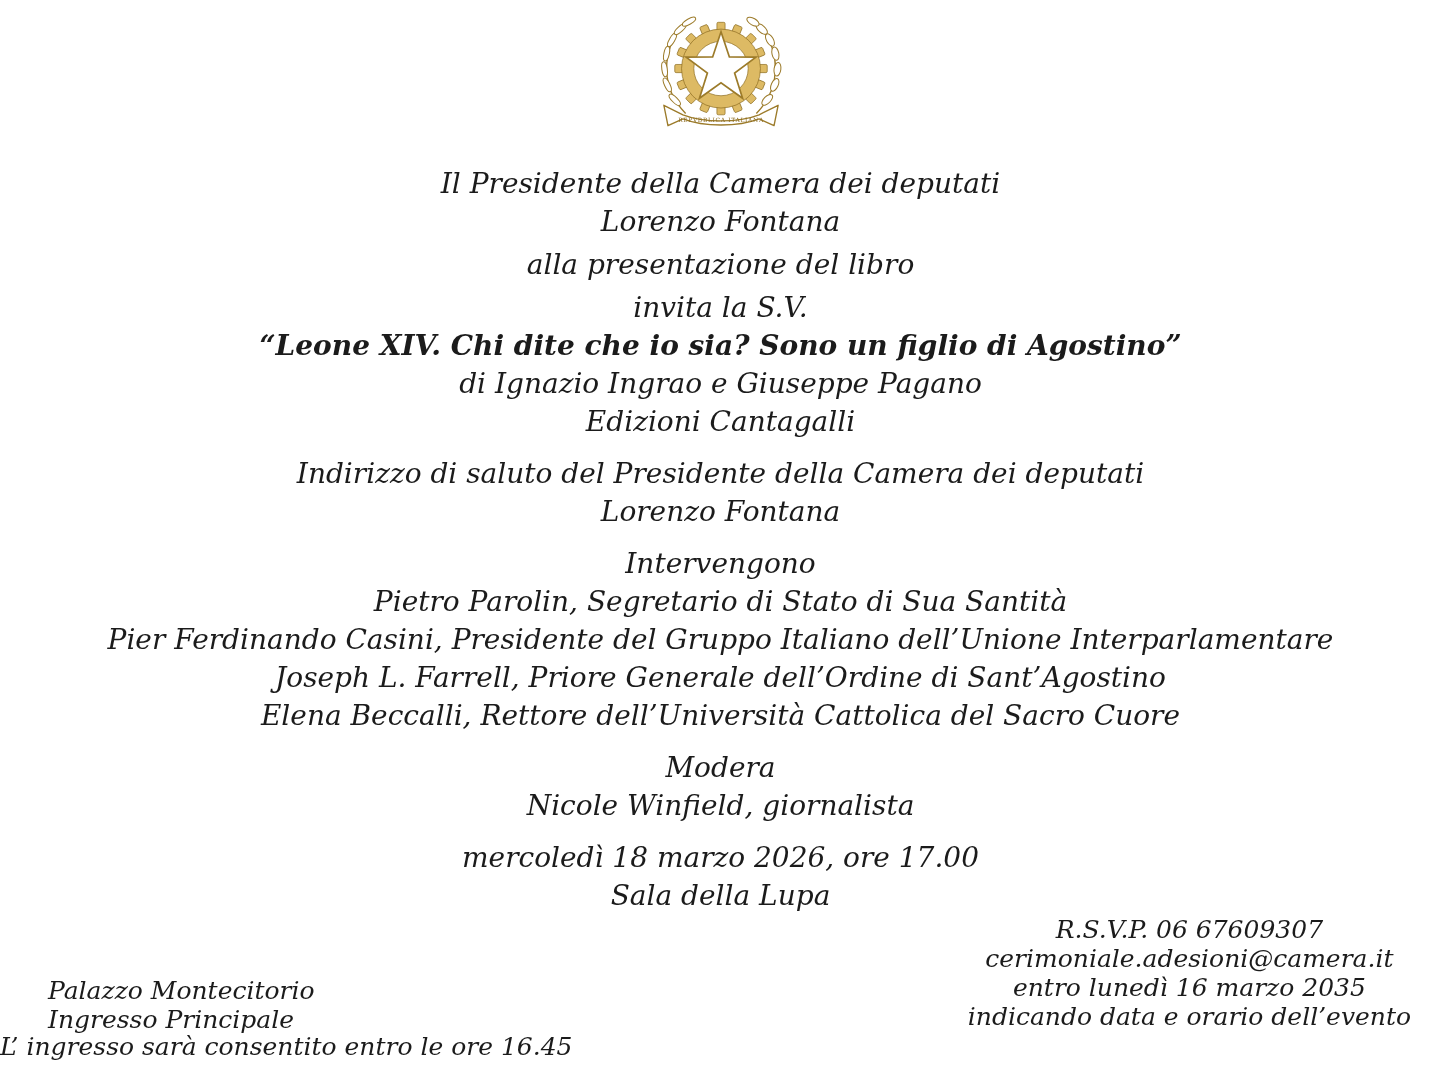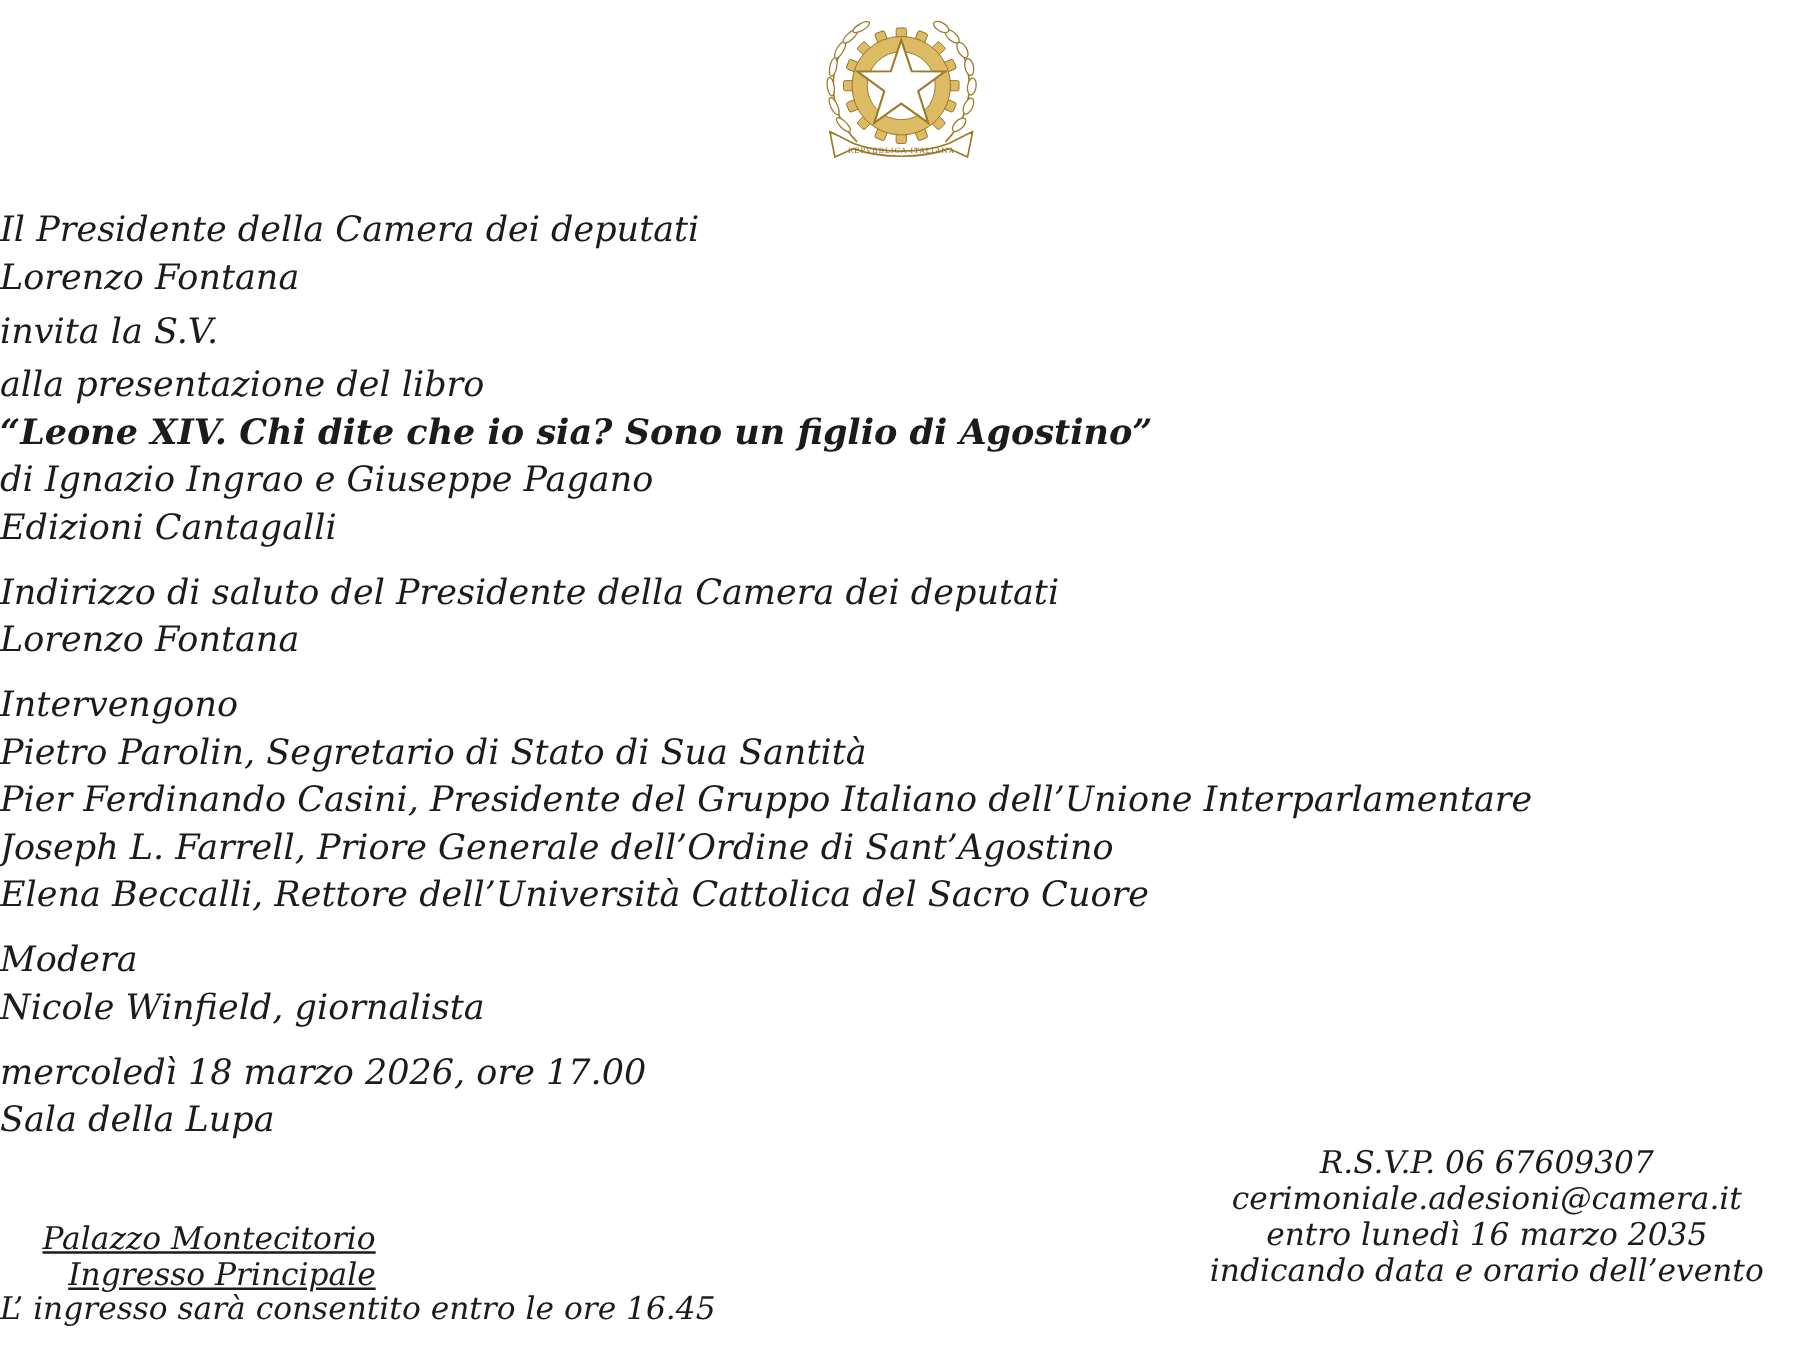--- a/index.html
+++ b/index.html
@@ -14,20 +14,21 @@
     overflow: hidden;
     font-family: "DejaVu Serif", "Liberation Serif", serif;
     font-style: italic;
     color: #1b1b1b;
   }
   .page {
     position: absolute;
     inset: 0;
   }
   .main {
+    text-align: center;
   }
   .emblem {
     display: block;
     margin: 6px auto 23px auto;
   }
   .main p {
     margin: 0;
     font-size: 28px;
     line-height: 38px;
     white-space: nowrap;
@@ -44,23 +45,22 @@
     line-height: 29px;
   }
   .corner p { margin: 0; white-space: nowrap; }
   .rsvp-block {
     top: 915px;
     right: 30px;
     text-align: center;
   }
   .venue-block {
     top: 976px;
-    left: 34px;
-    text-align: right;
-    text-decoration: underline;
+    left: 48px;
+    text-align: left;
   }
   .entry-note-block {
     top: 1032px;
     left: 0;
     width: 100%;
     text-align: left;
   }
 </style>
 </head>
 <body>
@@ -120,23 +120,23 @@
 
       <g>
         <path d="M26,146 L54,160 C85,172 135,172 166,160 L194,146 L188,176 L166,166 C135,178 85,178 54,166 L32,176 Z" fill="#ffffff" stroke="#9c7b2a" stroke-width="2" stroke-linejoin="round"></path>
         <text x="110" y="171" text-anchor="middle" font-size="8.5" letter-spacing="1" fill="#8a6a1f" font-style="normal" textLength="126" lengthAdjust="spacingAndGlyphs">REPVBBLICA ITALIANA</text>
       </g>
     </svg>
 
     <p>Il Presidente della Camera dei deputati</p>
     <p>Lorenzo Fontana</p>
 
+    <p class="gap-s">alla presentazione del libro</p>
+
     <p class="gap-s">invita la S.V.</p>
-
-    <p class="gap-s">alla presentazione del libro</p>
     <p class="book-title">“Leone XIV. Chi dite che io sia? Sono un figlio di Agostino”</p>
     <p>di Ignazio Ingrao e Giuseppe Pagano</p>
     <p>Edizioni Cantagalli</p>
 
     <p class="gap-m">Indirizzo di saluto del Presidente della Camera dei deputati</p>
     <p>Lorenzo Fontana</p>
 
     <p class="gap-m">Intervengono</p>
     <p>Pietro Parolin, Segretario di Stato di Sua Santità</p>
     <p>Pier Ferdinando Casini, Presidente del Gruppo Italiano dell’Unione Interparlamentare</p>

